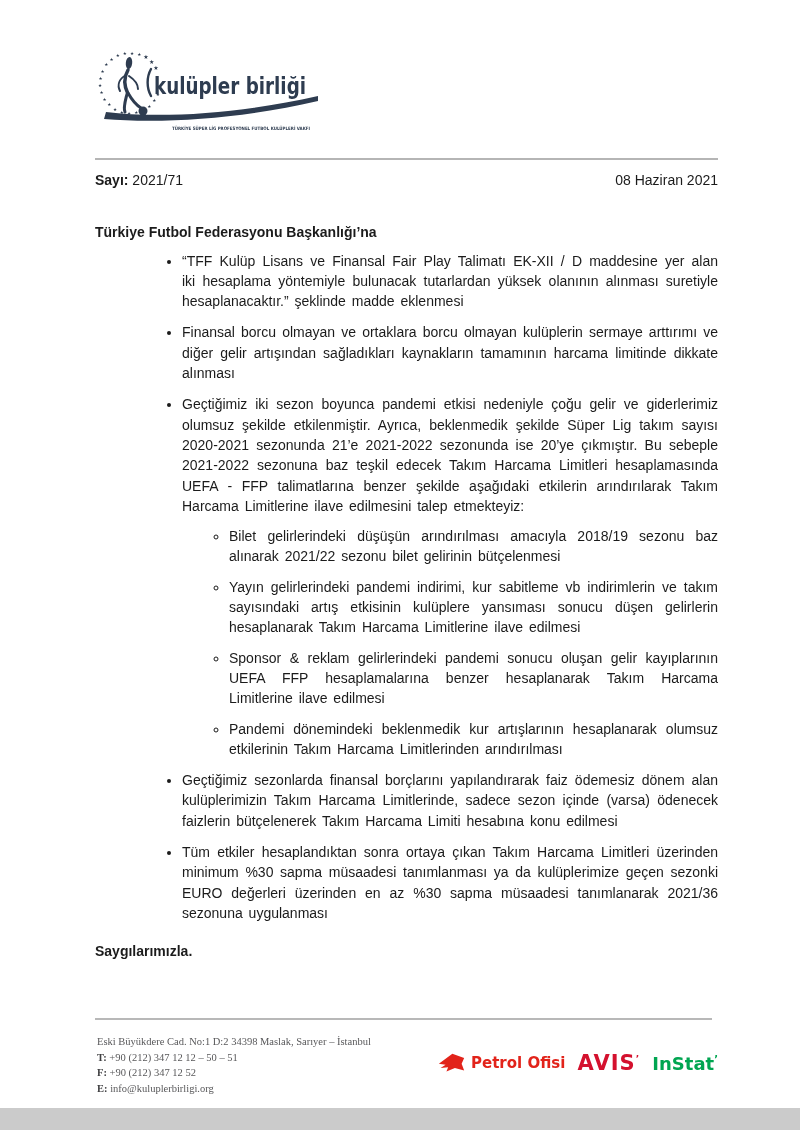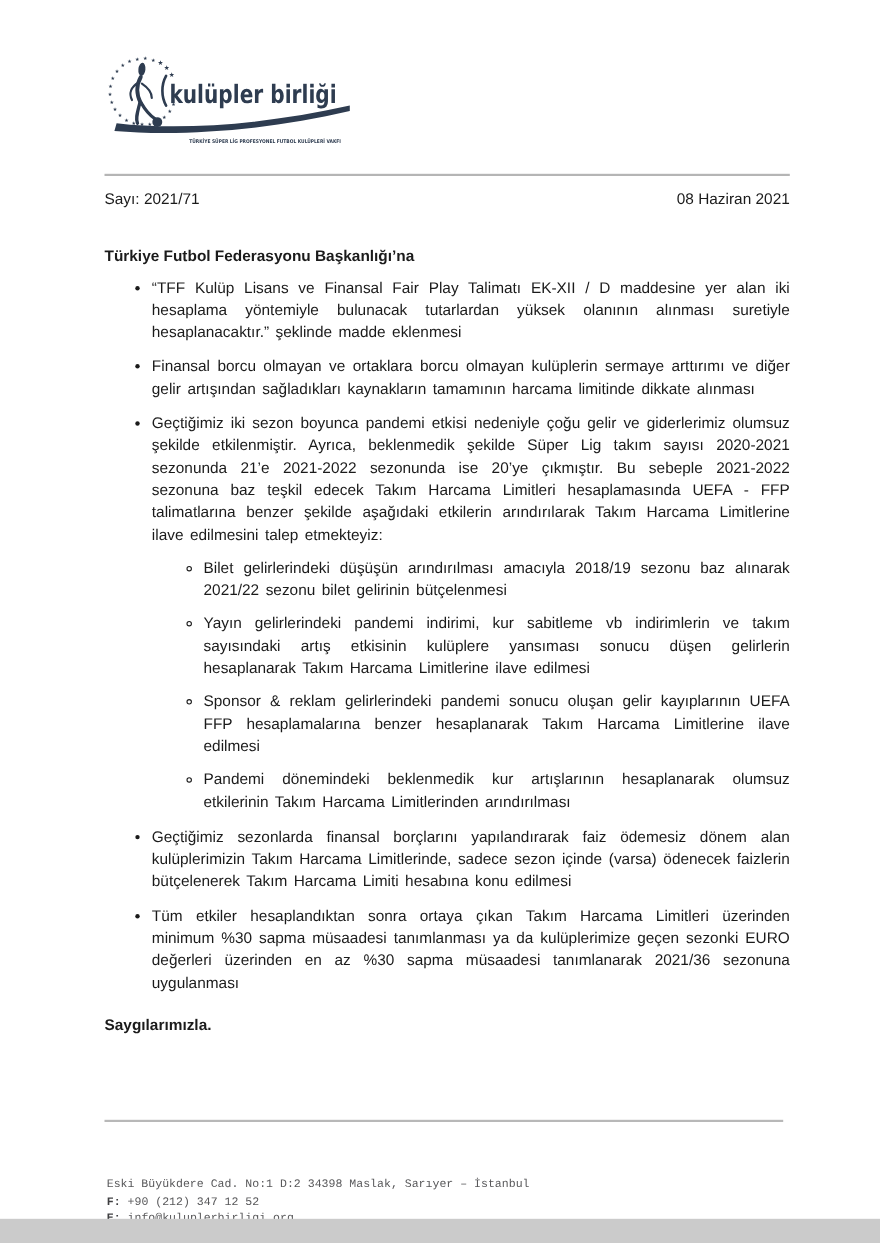--- a/index.html
+++ b/index.html
@@ -9,32 +9,32 @@
   
   .logo{position:absolute;left:92px;top:50px;width:230px;height:88px;}
   .logo svg{display:block;}
   .logo-word{font-family:"DejaVu Sans",sans-serif;font-weight:bold;}
   .logo-tag{font-family:"DejaVu Sans",sans-serif;font-weight:bold;}
 
   
   .content{position:absolute;left:95px;top:158px;width:623px;font-size:14px;line-height:20.3px;}
   .top-rule{height:2px;background:#b5b5b5;margin-bottom:10px;}
   .meta-row{display:flex;justify-content:space-between;margin-bottom:9px;}
-  .b{font-weight:normal;text-align:center;}
+  .b{font-weight:bold;text-align:center;}
   .recipient{font-weight:bold;margin-bottom:8px;margin-top:32px;}
   p.intro{margin:0 0 21px 0;text-align:justify;word-spacing:2px;}
   ul.mainlist{list-style:disc outside;margin:0;padding-left:43px;}
-  ul.mainlist>li{margin-bottom:11px;text-align:justify;word-spacing:2px;}
+  ul.mainlist>li{margin-bottom:11px;text-align:justify;word-spacing:2px;margin-left:44px;}
   ul.sublist{list-style:circle outside;margin:10px 0 0 0;padding-left:47px;}
   ul.sublist>li{margin-bottom:10px;text-align:justify;word-spacing:2px;}
   p.closing{margin:18px 0 0 0;font-weight:bold;}
 
   
   .footer-rule{position:absolute;left:95px;top:1018px;width:617px;height:2px;background:#b8b8b8;}
-  .footer{position:absolute;left:97px;top:1070px;font-family:Liberation Mono, monospace;
+  .footer{position:absolute;left:97px;top:1034px;font-family:Liberation Serif, serif;
           font-size:10.5px;line-height:15.5px;color:#58585a;}
   .footer .fl{font-weight:bold;color:#3f3f41;}
   .sponsors{position:absolute;left:438px;top:1046px;width:280px;height:34px;
             display:flex;align-items:center;justify-content:space-between;}
   .sp{white-space:nowrap;}
   .petrol{display:flex;align-items:center;gap:6px;color:#e2231a;
           font-family:"DejaVu Sans",sans-serif;font-weight:bold;font-size:15px;}
   .avis{color:#d4112e;font-family:"DejaVu Sans",sans-serif;font-weight:bold;
         font-size:21px;letter-spacing:1px;}
   .avis::after{content:"\2019";font-size:9px;vertical-align:super;}
@@ -137,24 +137,38 @@
     </ul>
 
     <p class="closing">Saygılarımızla.</p>
   </div>
 
   <div class="footer-rule"></div>
 
   <div class="footer">
     <div>Eski Büyükdere Cad. No:1 D:2 34398 Maslak, Sarıyer – İstanbul</div>
     <div>
+      <span class="fl">T:</span>
+      <span>+90 (212) 347 12 12 – 50 – 51</span>
+    </div>
+    <div>
       <span class="fl">F:</span>
       <span>+90 (212) 347 12 52</span>
     </div>
     <div>
       <span class="fl">E:</span>
       <span>info@kuluplerbirligi.org</span>
     </div>
   </div>
 
+  <div class="sponsors">
+    <div class="sp petrol">
+      <svg width="27" height="22" viewBox="0 0 32 24">
+        <path d="M31 6 L17 1 L9 7 L1 13 L9 14 L3 18 L12 17 L10 22 L20 18 L31 21 L28 13 Z" fill="#e2231a"></path>
+      </svg>
+      <span>Petrol Ofisi</span>
+    </div>
+    <div class="sp avis">AVIS</div>
+    <div class="sp instat">InStat</div>
+  </div>
 
   <div class="bottom-bar"></div>
 </div>
 
 </body></html>

